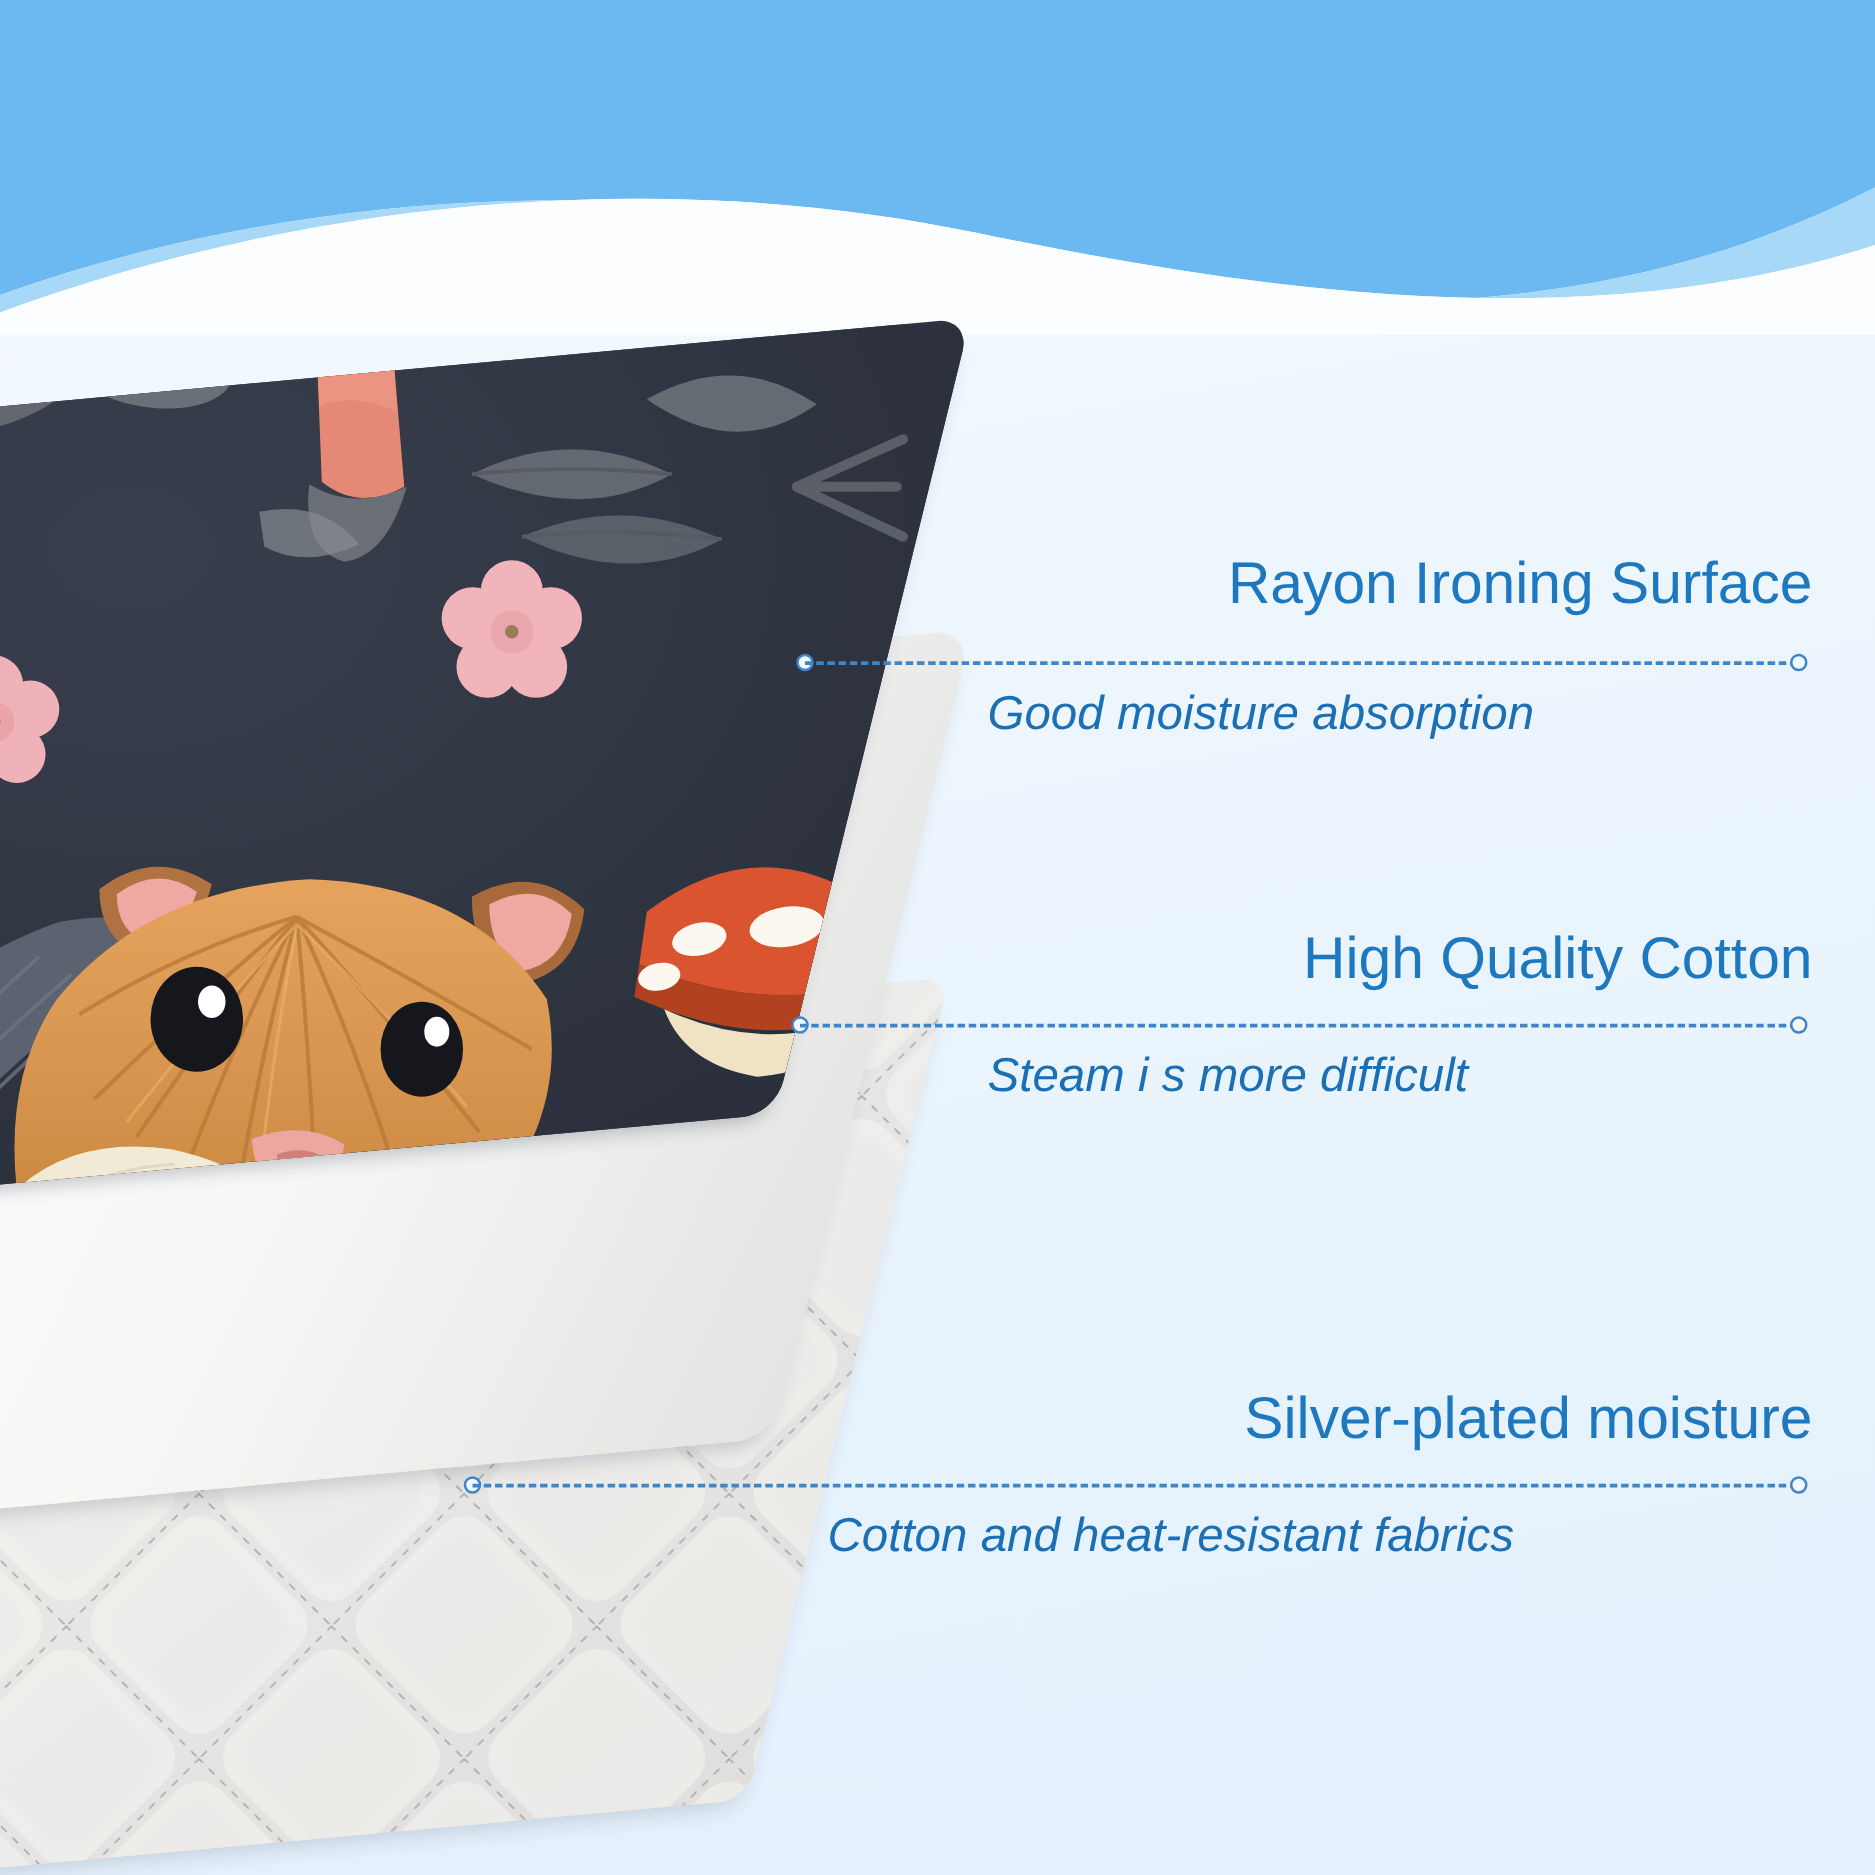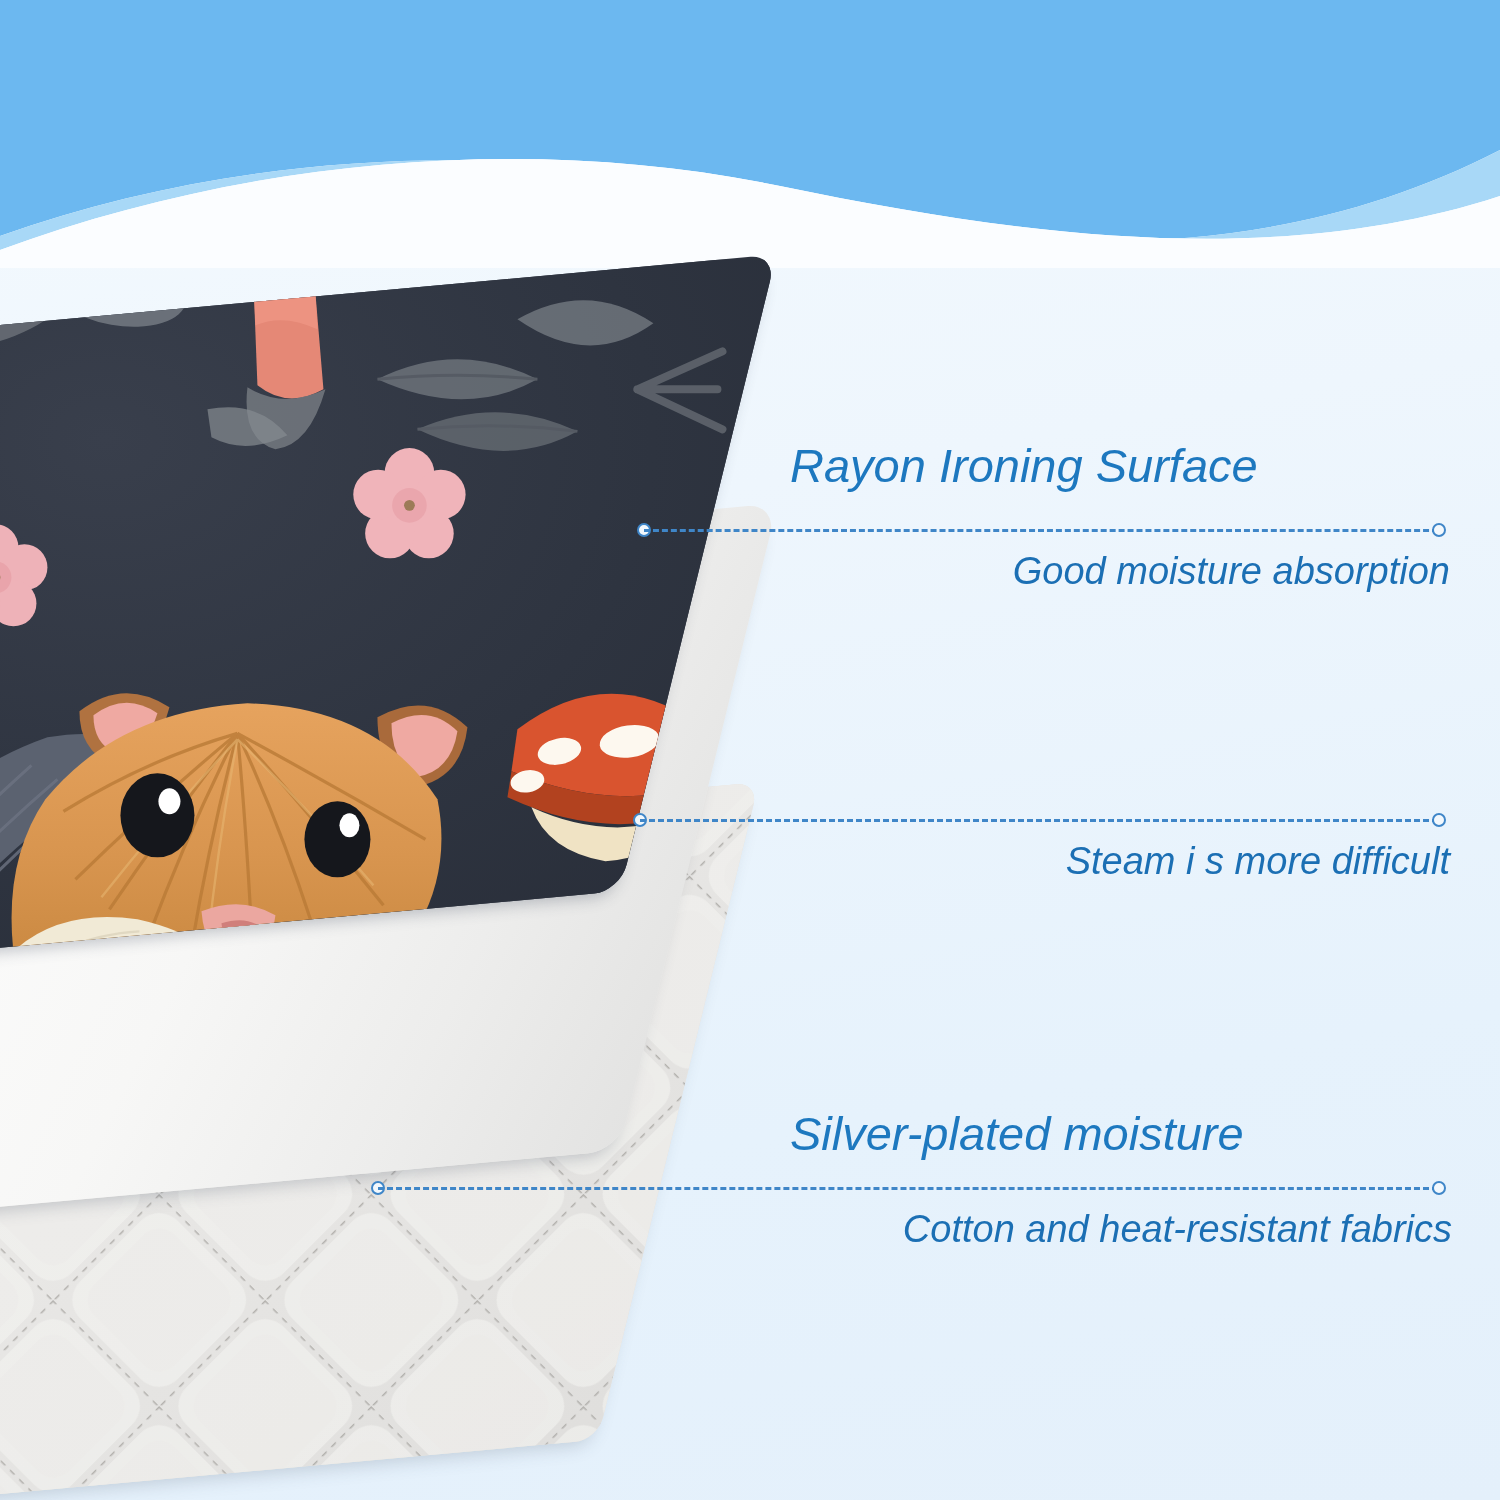--- a/index.html
+++ b/index.html
@@ -111,30 +111,29 @@
     border-radius:22px;
     background:#cfd1d3;
     z-index:-1;
   }
 
   
   .callout { position:absolute; }
 
   .callout-title {
     font-size:47px;
-    font-style:italic;
     color:#1d78bf;
     white-space:nowrap;
+    text-align:right;
     line-height:1.1;
   }
   .callout-sub {
     font-size:38px;
     font-style:italic;
     color:#1b6fb4;
-    text-align:right;
     line-height:1.25;
     white-space:nowrap;
   }
   .callout-sub .sub-line { display:block; }
 
   
   .leader { position:absolute; height:20px; z-index:5; }
   .leader .dash {
     position:absolute; left:0; top:9px; right:0; height:0;
     border-top:3px dashed #3f86c8;
@@ -353,20 +352,23 @@
     <span class="dot-start"></span>
     <span class="dash"></span>
     <span class="dot-end"></span>
   </div>
   <div class="callout" style="left:790px; top:548px; width:660px;">
     <div class="callout-sub">
       <span class="sub-line">Good moisture absorption</span>
     </div>
   </div>
 
+  <div class="callout" style="left:790px; top:740px; width:660px;">
+    <div class="callout-title">High Quality Cotton</div>
+  </div>
   <div class="leader" style="left:640px; top:810px; width:798px;">
     <span class="dot-start"></span>
     <span class="dash"></span>
     <span class="dot-end"></span>
   </div>
   <div class="callout" style="left:790px; top:838px; width:660px;">
     <div class="callout-sub">
       <span class="sub-line">Steam i s more difficult</span>
     </div>
   </div>

